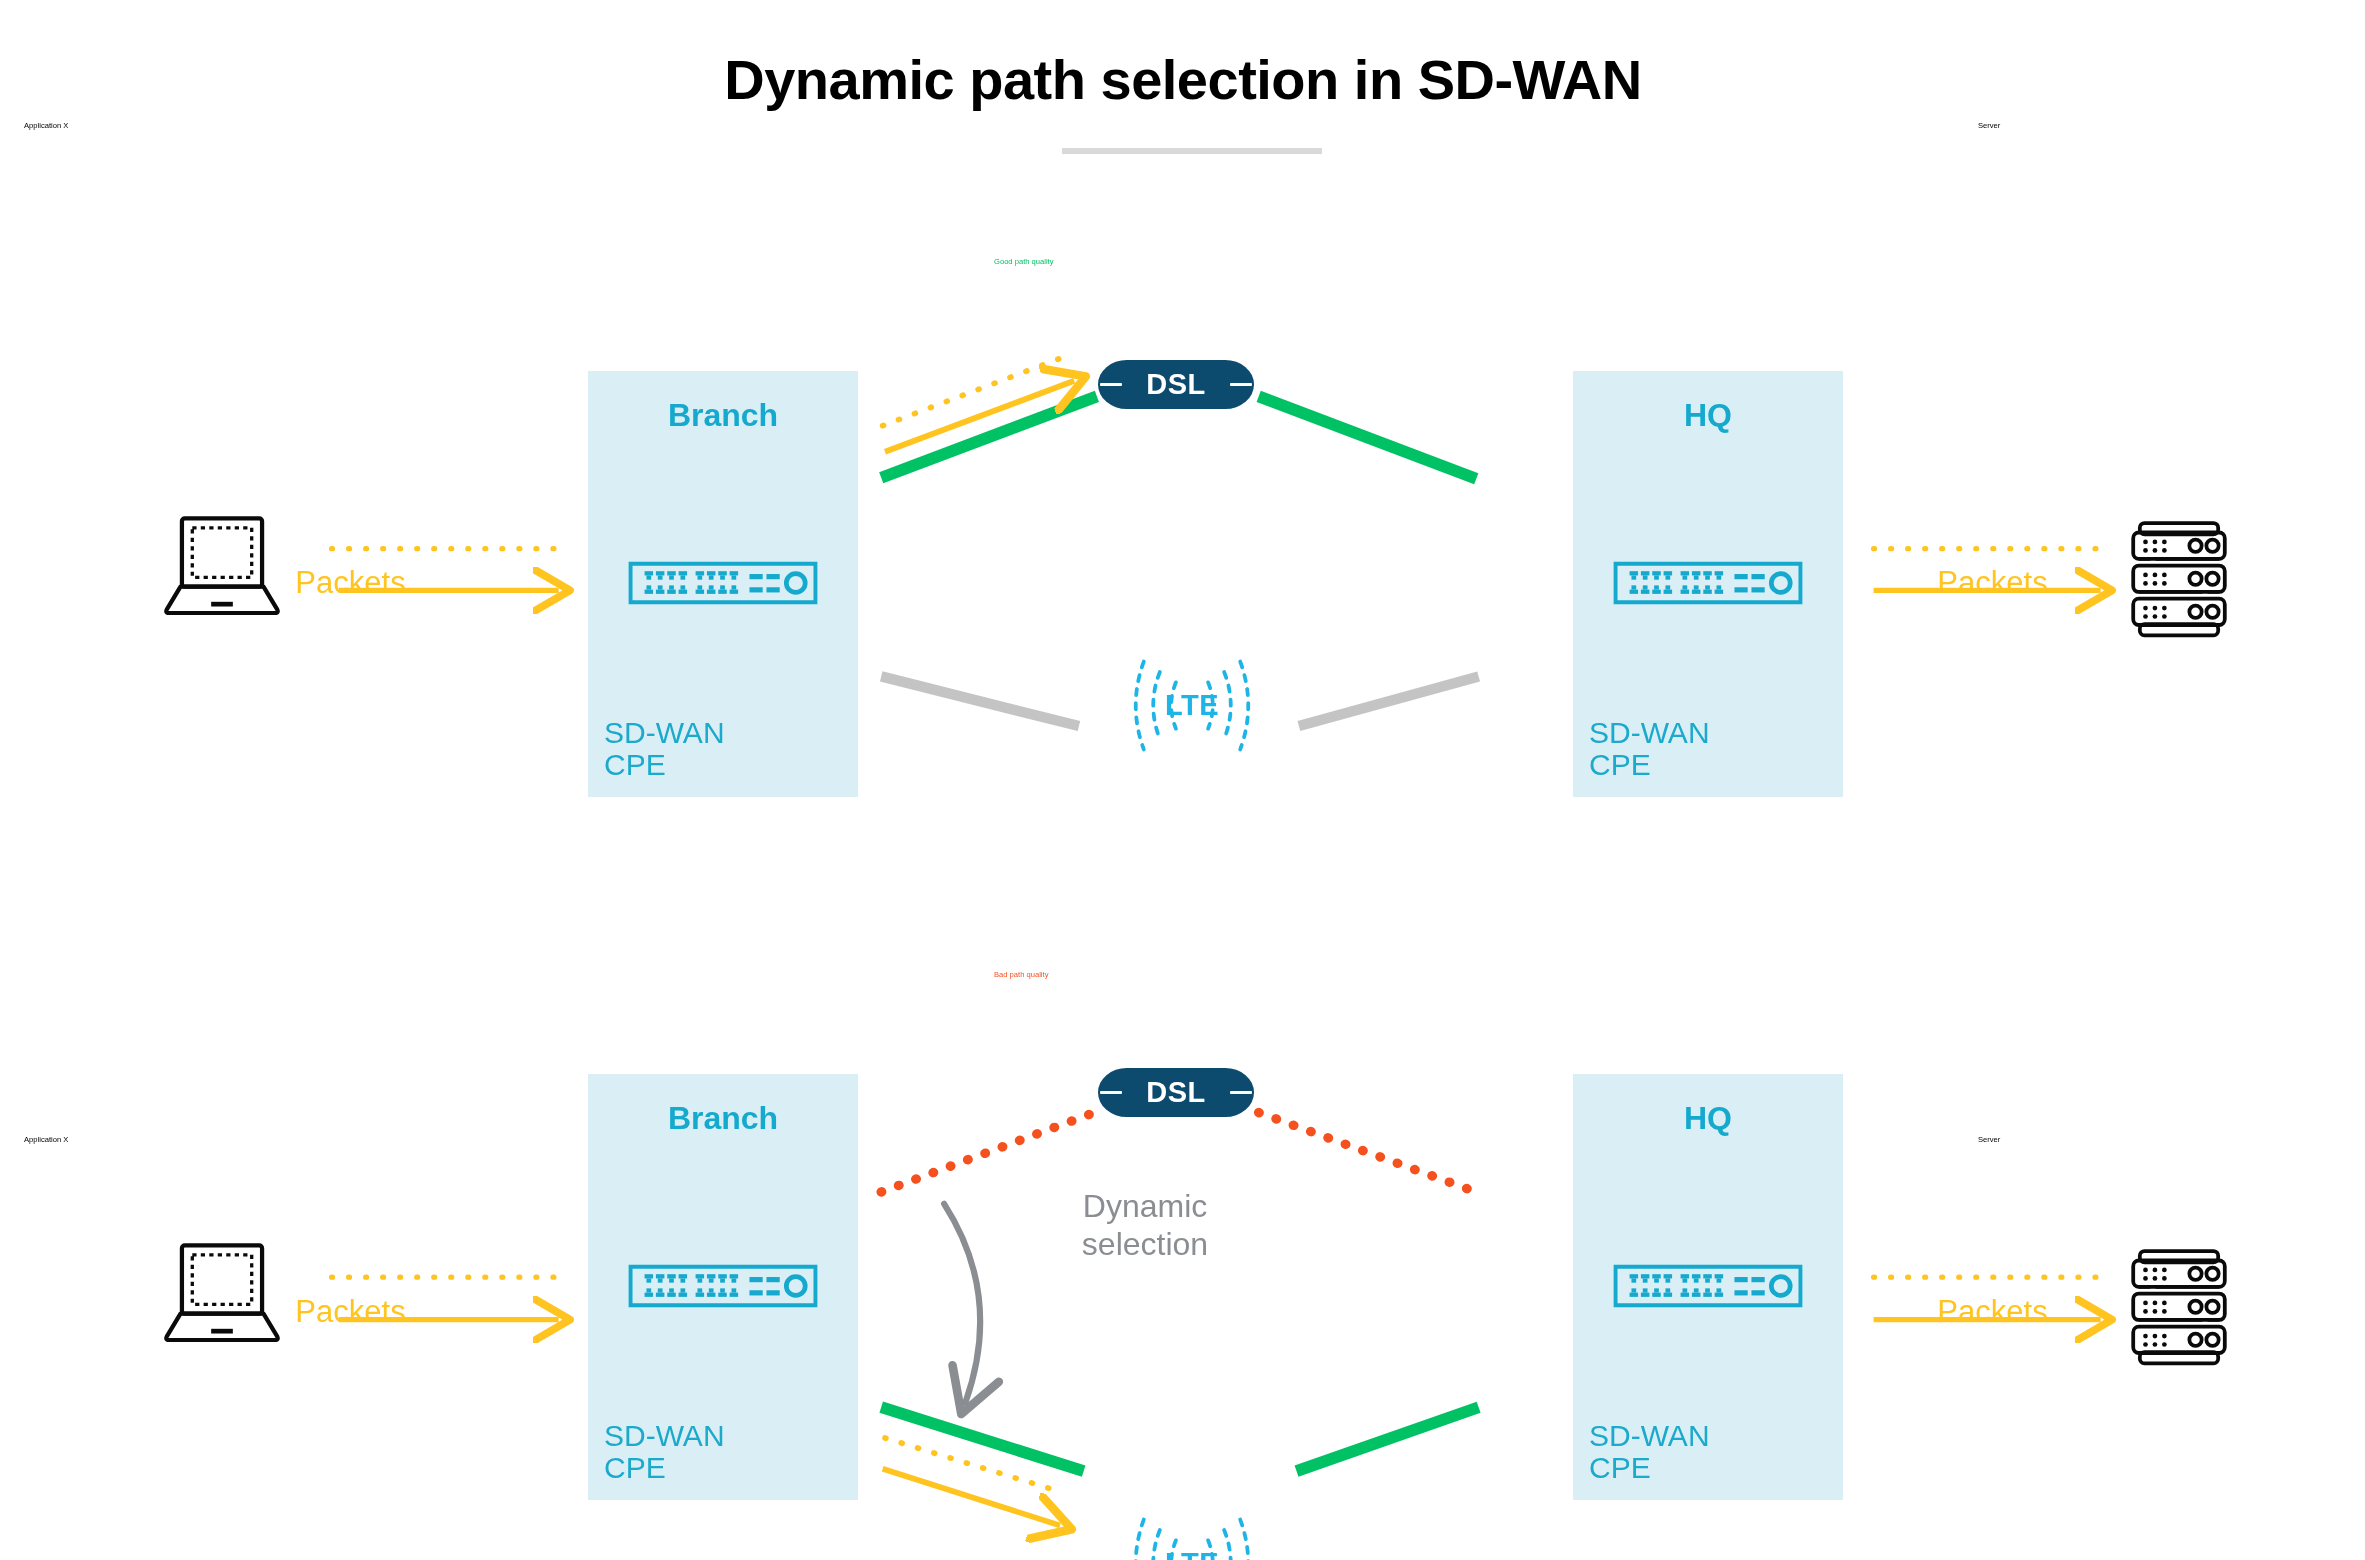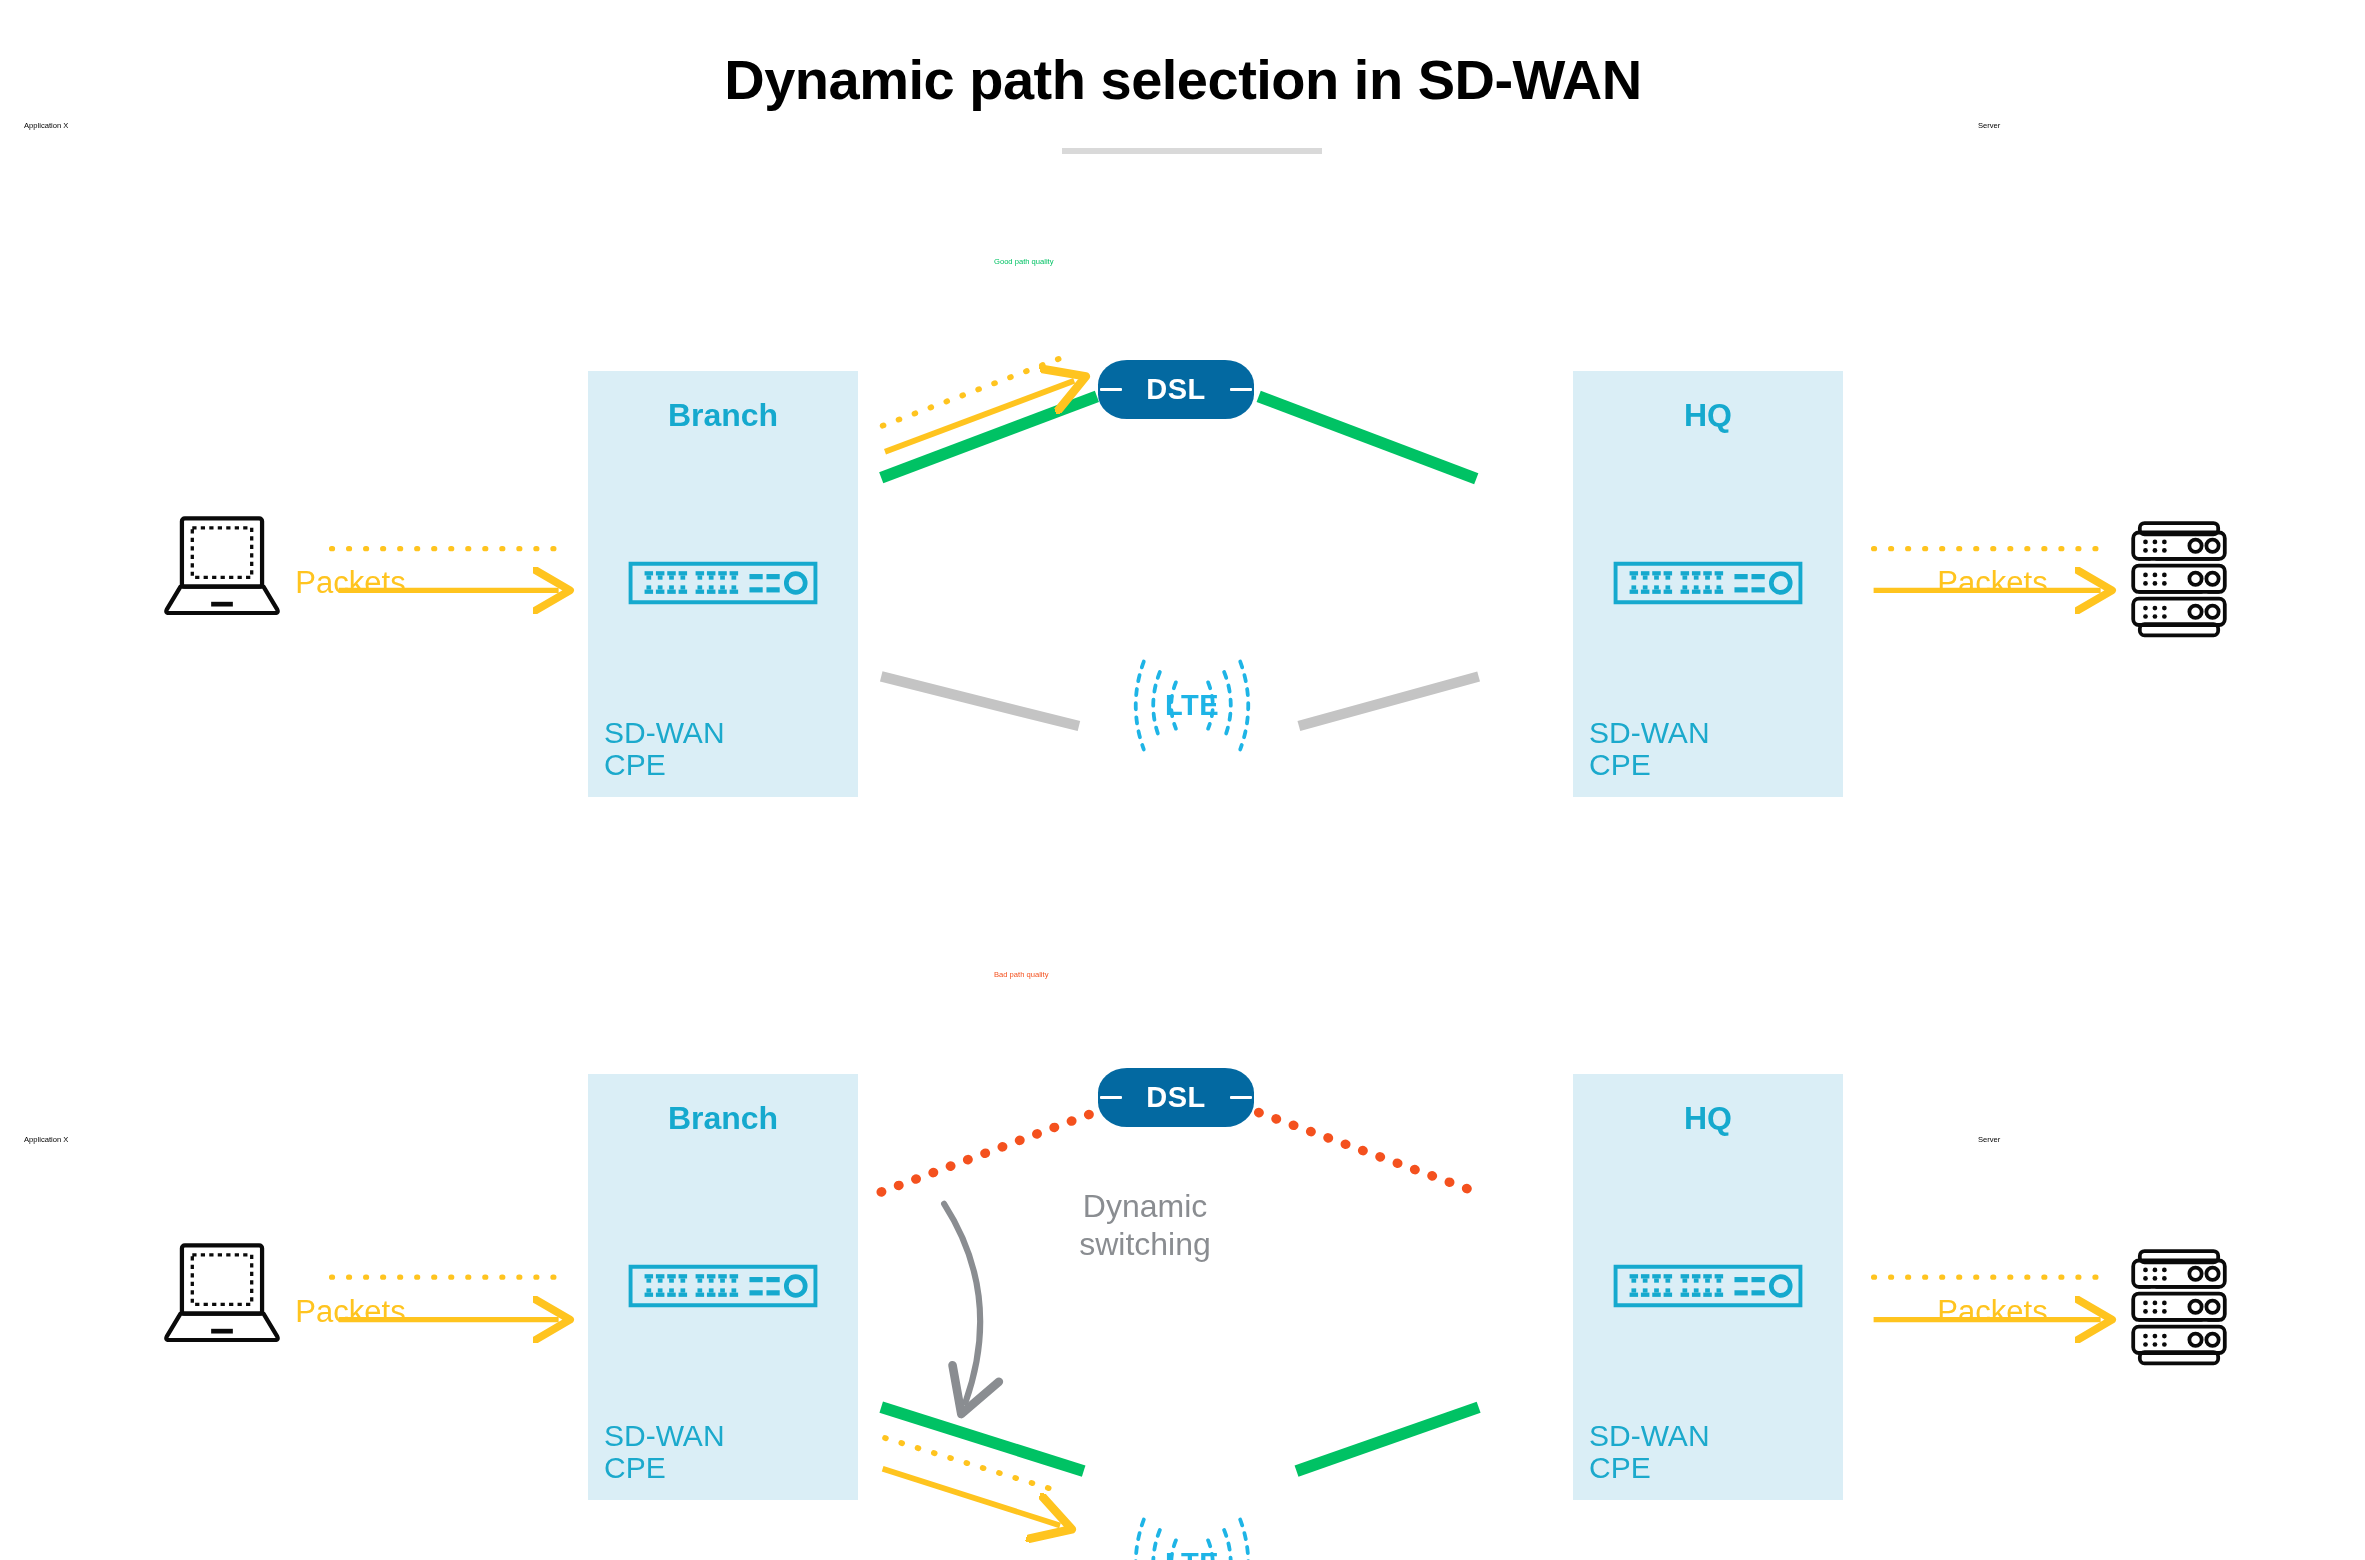--- a/index.html
+++ b/index.html
@@ -44,21 +44,21 @@
   #app-label-bottom{left:24px;top:345px;}
   #server-label-bottom{left:1978px;top:345px;}
 
   
   .packets-label{
     font-size:31px;color:#FFC41F;font-weight:normal;text-align:center;width:237px;
   }
 
   
   .dsl-pill{
-    width:156px;height:59px;background:#0369a1;
+    width:156px;height:49px;background:#0c4a6e;
     border-radius:29px/24.6px;
     display:flex;align-items:center;justify-content:center;gap:24px;
   }
   .dsl-pill .dash{width:22px;height:3.3px;background:#ffffff;border-radius:0.9px;}
   .dsl-pill .dsl-text{
     font-size:29px;font-weight:bold;color:#ffffff;letter-spacing:0.5px;
   }
 
   
   .lte-node{
@@ -584,21 +584,21 @@
         <path d="M322 22 Q 356 115 322 208"></path>
         <path d="M288 44 Q 316 115 288 186"></path>
         <path d="M254 66 Q 274 115 254 164"></path>
       </g>
     </svg>
     <span class="lte-text">LTE</span>
   </div>
 
   <div class="abs" id="dynamic-switching-label">
     <div>Dynamic</div>
-    <div>switching</div>
+    <div>selection</div>
   </div>
 
   <div class="abs packets-label" style="left:232px;top:1294px;">Packets</div>
   <div class="abs packets-label" style="left:1874px;top:1294px;">Packets</div>
 
   <svg class="overlay" viewBox="0 0 5000 3298" width="2366" height="1560">
     <defs>
       <marker id="yarrow" markerWidth="9" markerHeight="9" refX="5" refY="4.5" orient="auto" markerUnits="strokeWidth">
         <path d="M0.5,0.6 L7.2,4.5 L0.5,8.4" fill="none" stroke="#FFC41F" stroke-width="1.5" stroke-linecap="round" stroke-linejoin="round"></path>
       </marker>

